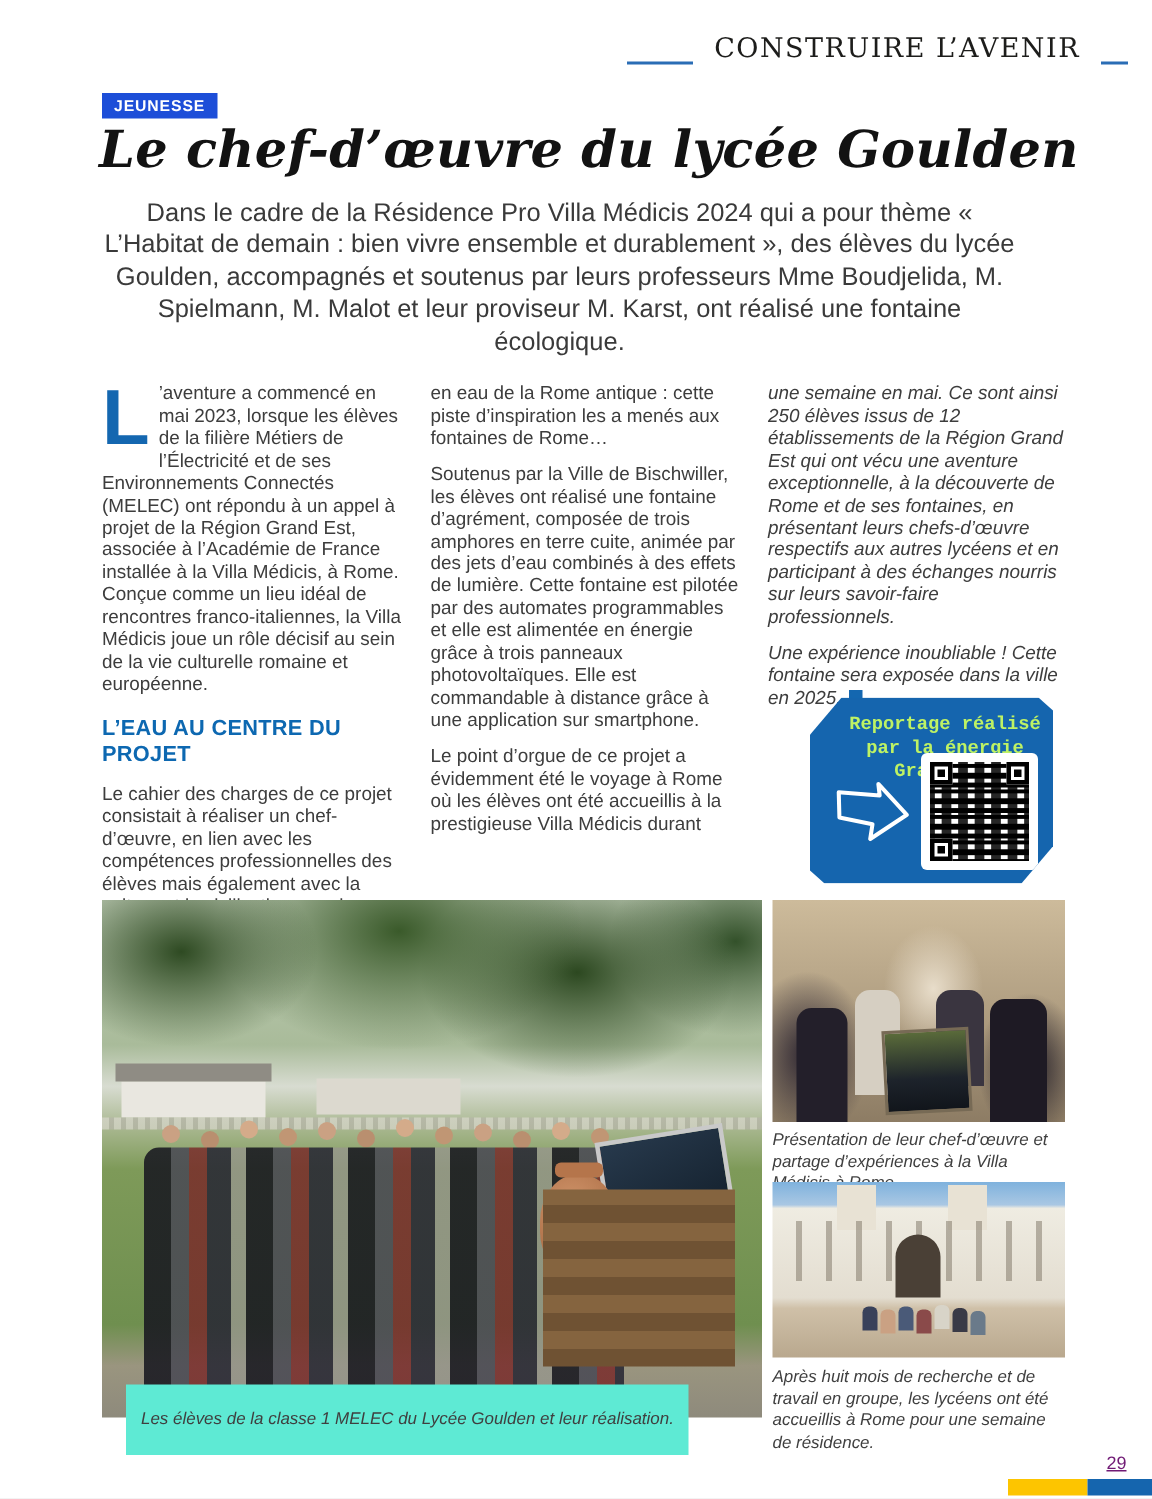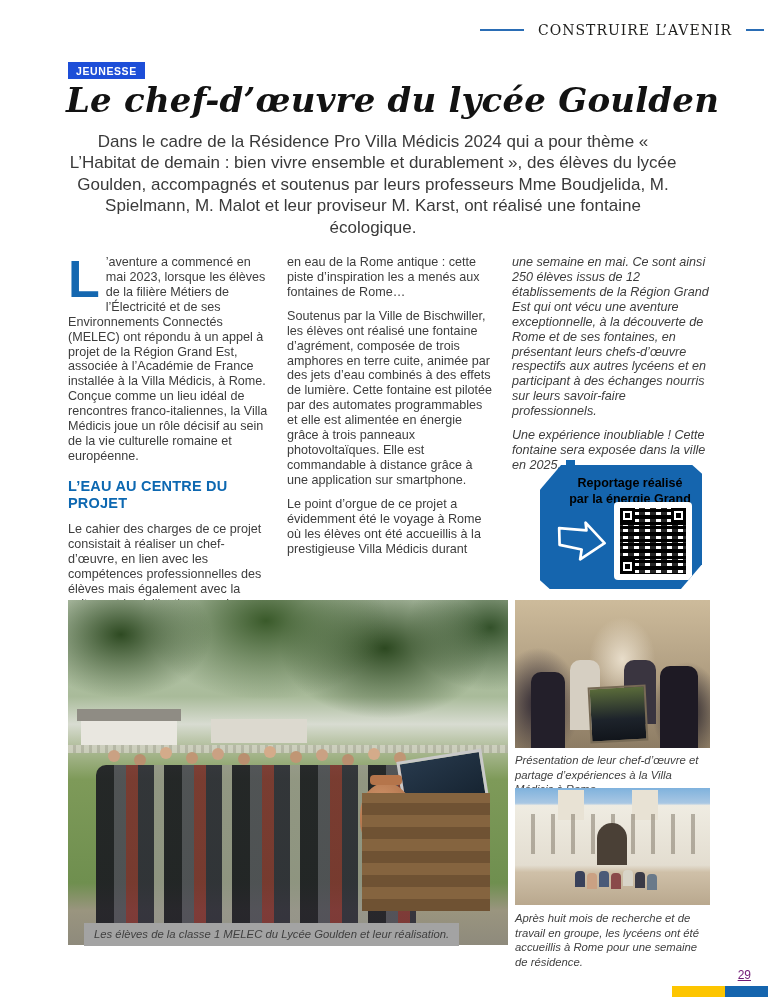--- a/index.html
+++ b/index.html
@@ -5,22 +5,22 @@
   * { margin:0; padding:0; box-sizing:border-box; }
   html,body { background:#e9e9e9; }
   body { font-family:"Liberation Sans", sans-serif; }
   #page {
     position:relative; width:768px; height:999px; background:#fff;
     margin:0 auto; overflow:hidden; color:#3c3c3c;
   }
 
   
   .running-head {
-    position:absolute; top:22px; right:4px; display:flex; align-items:center;
-    font-family:"DejaVu Serif", serif; font-size:14px; letter-spacing:1px; color:#1d1d1b;
+    position:absolute; top:22px; right:16px; display:flex; align-items:flex-end;
+    font-family:"DejaVu Serif", serif; font-size:18px; letter-spacing:1px; color:#1d1d1b;
   }
   .rh-line { height:2px; background:#2a6db5; }
   .rh-line.left  { width:44px; margin-right:14px; }
   .rh-line.right { width:18px; margin-left:14px; }
 
   
   .kicker {
     position:absolute; left:68px; top:62px; background:#1d4ed8; color:#fff;
     font-size:10.5px; font-weight:bold; letter-spacing:.6px; padding:3px 8px 2px;
   }
@@ -49,22 +49,23 @@
     margin:14px 0 10px;
   }
   #col1 .subhead { }
   .endmark {
     display:inline-block; width:9px; height:9px; background:#1467b0; margin-left:5px;
   }
 
   
   .badge {
     position:absolute; left:540px; top:465px; width:162px; height:124px;
-    background:#1565ae; color:#000000;
+    background:#1565ae; color:#bef264;
     clip-path:polygon(0 20%, 13% 0, 94% 0, 100% 7%, 100% 80%, 87% 100%, 6% 100%, 0 93%);
+    font-family:Liberation Mono, monospace;
   }
   .badge-text {
     padding-top:11px; text-align:center; font-weight:bold; font-size:12.5px; line-height:1.25;
     padding-left:18px;
   }
   .badge-arrow { position:absolute; left:14px; top:56px; width:54px; height:40px; }
   .qr-box {
     position:absolute; right:10px; top:37px; width:78px; height:78px;
     background:#fff; border-radius:4px; padding:6px;
   }
@@ -128,21 +129,21 @@
       linear-gradient(180deg, #7fb2dd 0%, #a9c7e3 13%, #efece2 15%, #e3ddd0 66%, #cfc0a8 72%, #b9a88e 100%); }
   .facade-win { position:absolute; left:0; top:22%; width:100%; height:34%;
     background:repeating-linear-gradient(90deg, transparent 0 16px, rgba(110,100,84,.45) 16px 20px); }
   .arch { position:absolute; left:42%; top:30%; width:30px; height:42px; background:#4a4036; border-radius:15px 15px 0 0; }
   .towers { position:absolute; left:22%; top:2%; width:26px; height:30px; background:#e8e2d4; box-shadow:74px 0 0 #e8e2d4; }
   .crowd { position:absolute; left:84px; bottom:18px; width:10px; height:16px; background:#4a5a78; border-radius:4px 4px 0 0;
     box-shadow:12px 2px 0 #8a4a4a, 24px -1px 0 #d8d4c8, 36px 1px 0 #3a3a46, 48px 3px 0 #6a7a8a, -12px 2px 0 #caa183, -24px 0 0 #39415a; }
 
   
   .caption { font-style:italic; font-size:11.3px; line-height:1.3; color:#3f3f3f; }
-  #caption-main { position:absolute; left:84px; top:923px; background:#a3a3a3; padding:4px 10px; max-width:380px; }
+  #caption-main { position:absolute; left:84px; top:923px; background:#5eead4; padding:16px 10px; max-width:380px; }
   #caption-r1 { position:absolute; left:515px; top:753px; width:197px; }
   #caption-r2 { position:absolute; left:515px; top:911px; width:197px; }
 
   
   .pagenum { position:absolute; right:17px; top:968px; font-size:12px; color:#701a75;text-decoration:underline; }
   .bar-yellow { position:absolute; left:672px; top:986px; width:53px; height:11px; background:#fdc500; }
   .bar-blue   { position:absolute; left:725px; top:986px; width:43px; height:11px; background:#1565ae; }
 </style>
 </head>
 <body>

